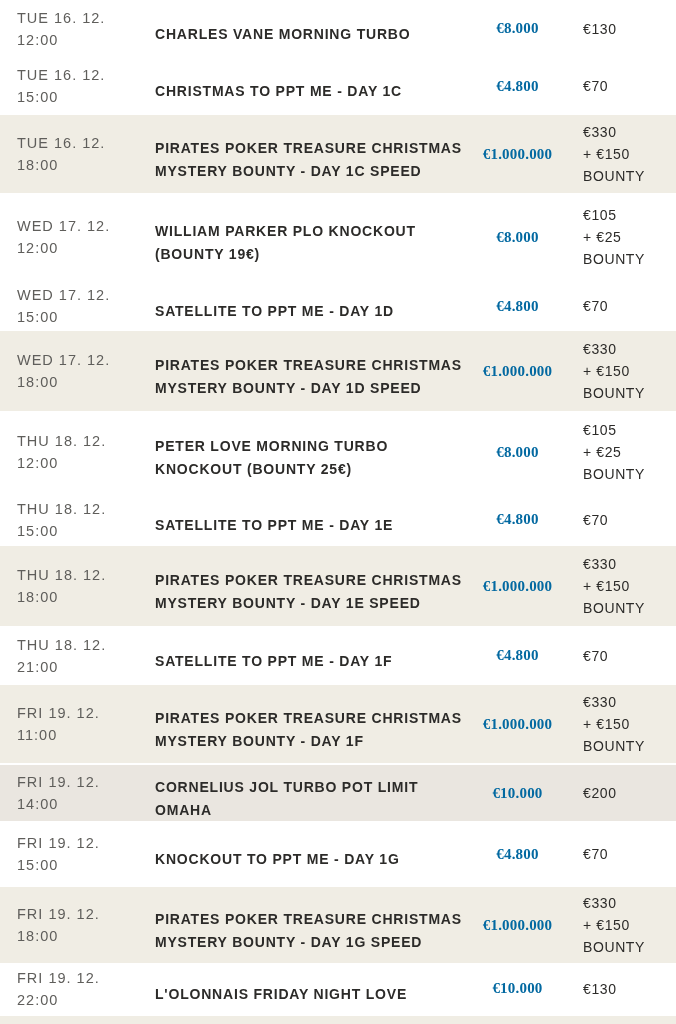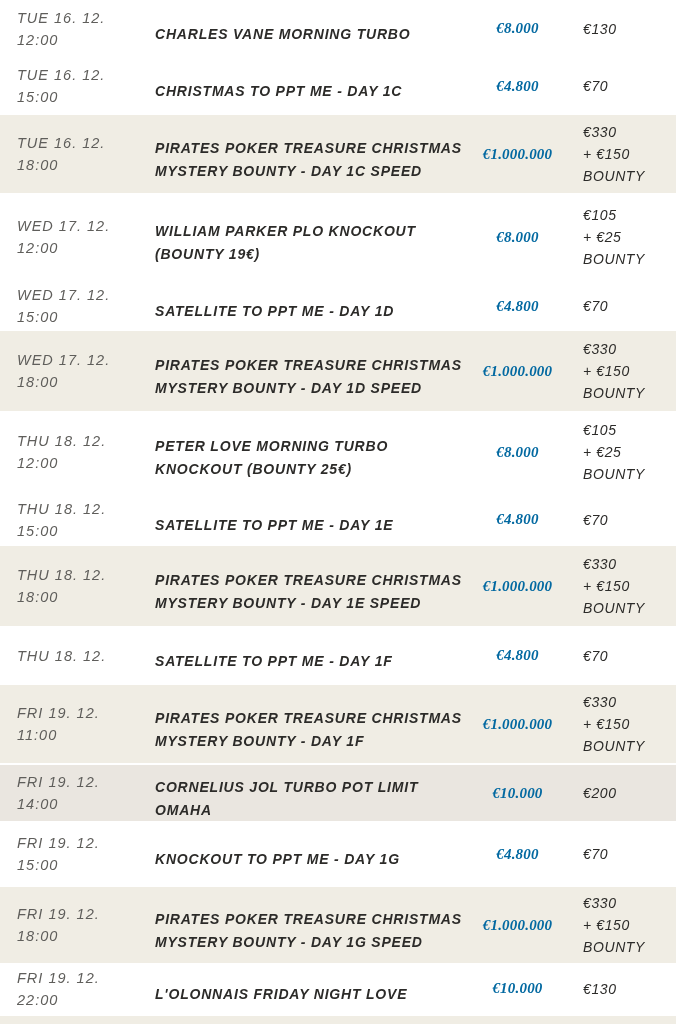--- a/index.html
+++ b/index.html
@@ -8,21 +8,20 @@
     background: #ffffff;
   }
   body {
     width: 676px;
     height: 1024px;
     overflow: hidden;
     font-family: "Liberation Sans", sans-serif;
   }
   .schedule {
     width: 676px;
-    font-style: italic;
   }
   .row {
     display: flex;
     align-items: center;
     box-sizing: border-box;
     width: 676px;
   }
   .row.gap-top { margin-top: 2px; }
   .cell { box-sizing: border-box; }
   .cell.time {
@@ -183,20 +182,21 @@
 MYSTERY BOUNTY - DAY 1E SPEED</div>
     <div class="cell guarantee">€1.000.000</div>
     <div class="cell buyin">€330
 + €150
 BOUNTY</div>
   </div>
 
   <div class="row" style="height: 59px; background: rgb(255, 255, 255);">
     <div class="cell time">
       <span class="date">THU 18. 12.</span>
+      <span class="hour">21:00</span>
     </div>
     <div class="cell name">SATELLITE TO PPT ME - DAY 1F</div>
     <div class="cell guarantee">€4.800</div>
     <div class="cell buyin">€70</div>
   </div>
 
   <div class="row" style="height: 78px; background: rgb(240, 237, 228);">
     <div class="cell time">
       <span class="date">FRI 19. 12.</span>
       <span class="hour">11:00</span>

